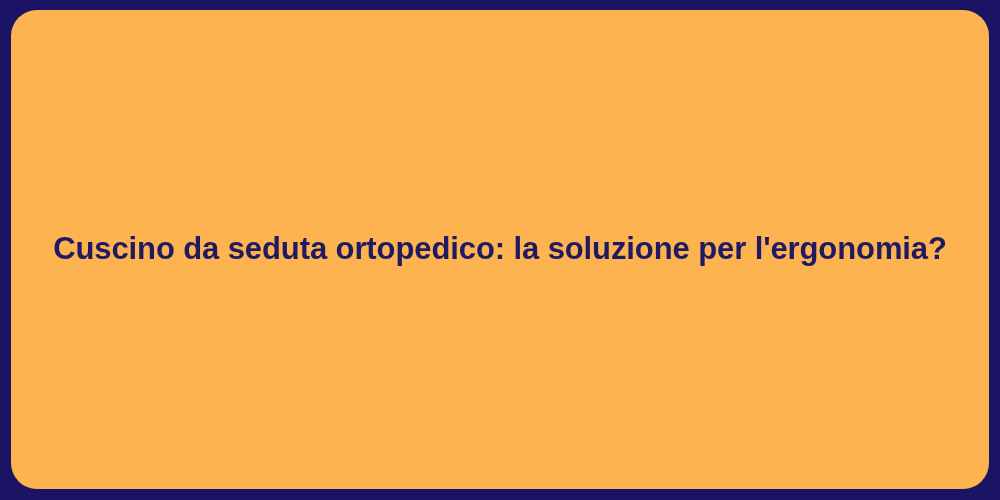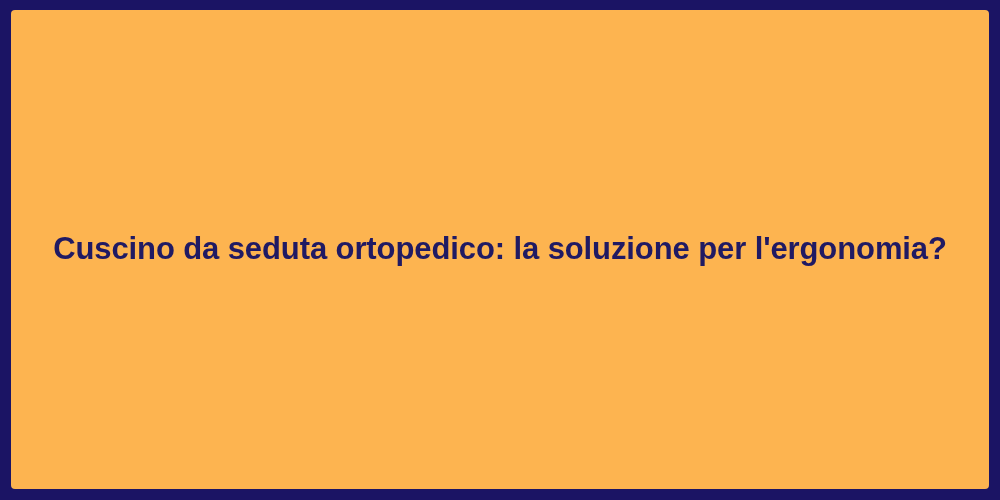--- a/index.html
+++ b/index.html
@@ -25,21 +25,21 @@
     justify-content: stretch;
   }
 
   .card {
     position: absolute;
     left: 11px;
     top: 10px;
     right: 11px;
     bottom: 11px;
     background: #fdb450;
-    border-radius: 4px;
+    border-radius: 26px;
     display: flex;
     align-items: center;
     justify-content: center;
     box-sizing: border-box;
     overflow: hidden;
   }
 
   .card-inner {
     width: 100%;
     display: flex;

